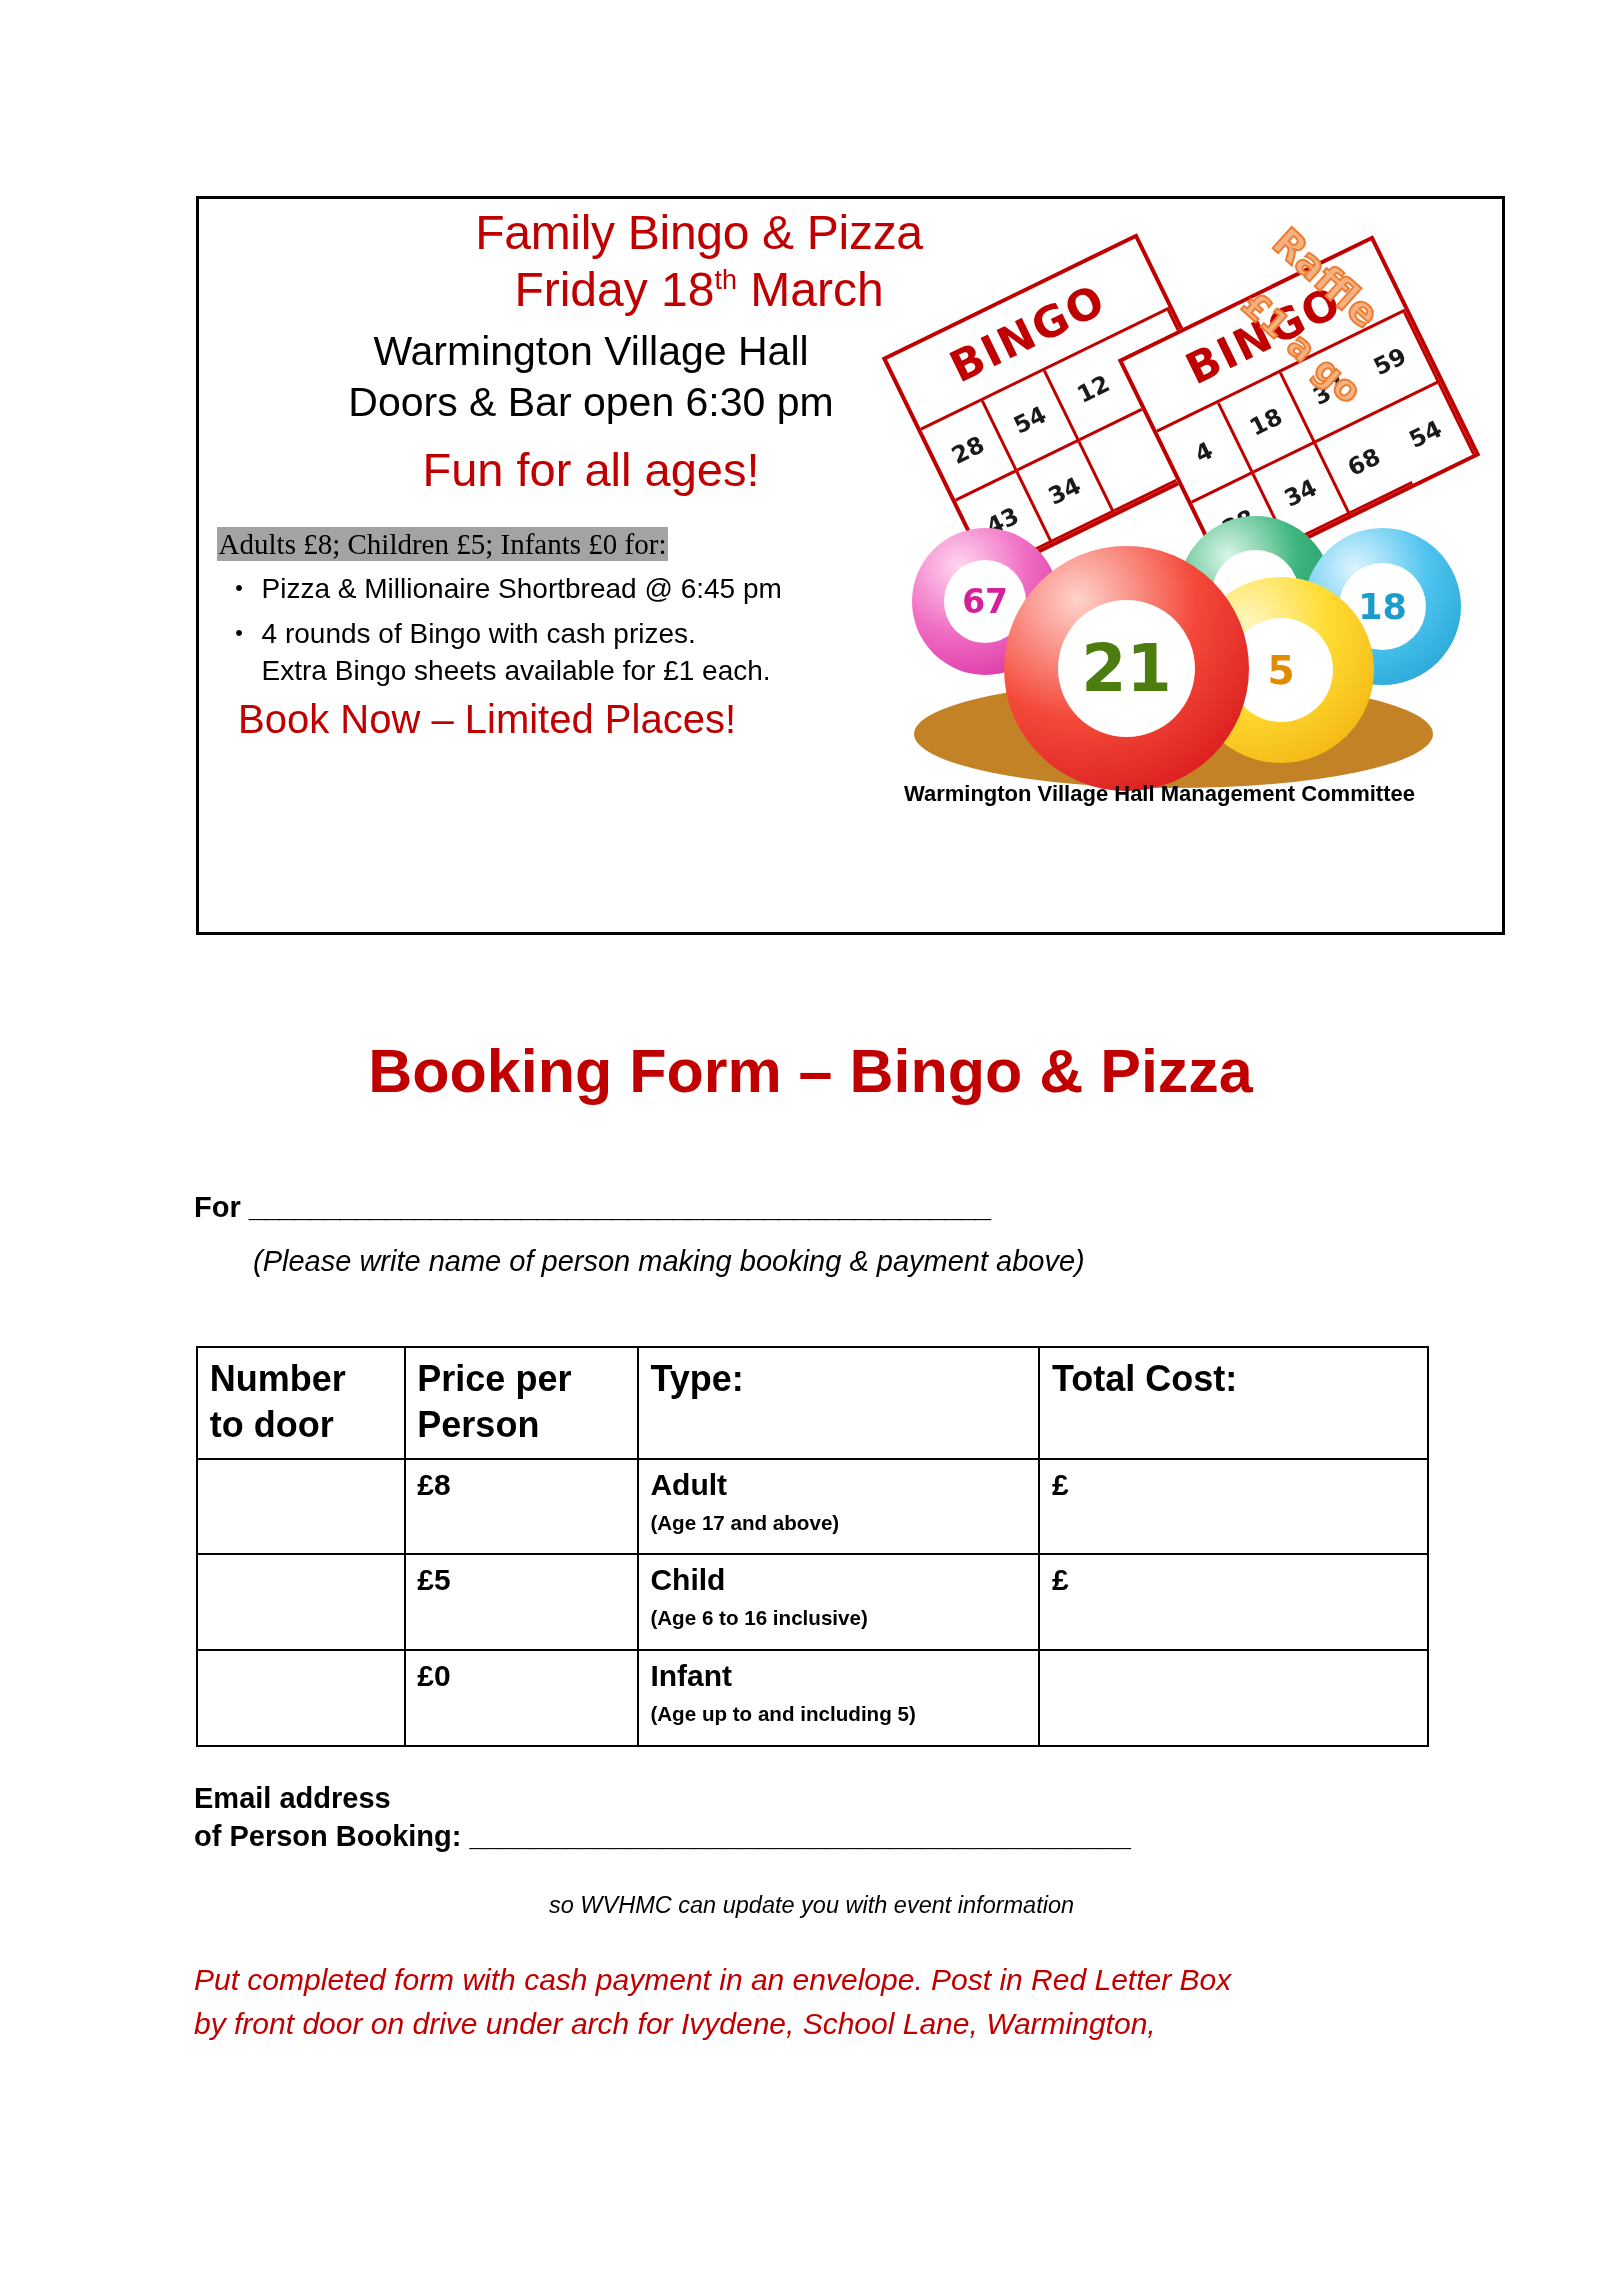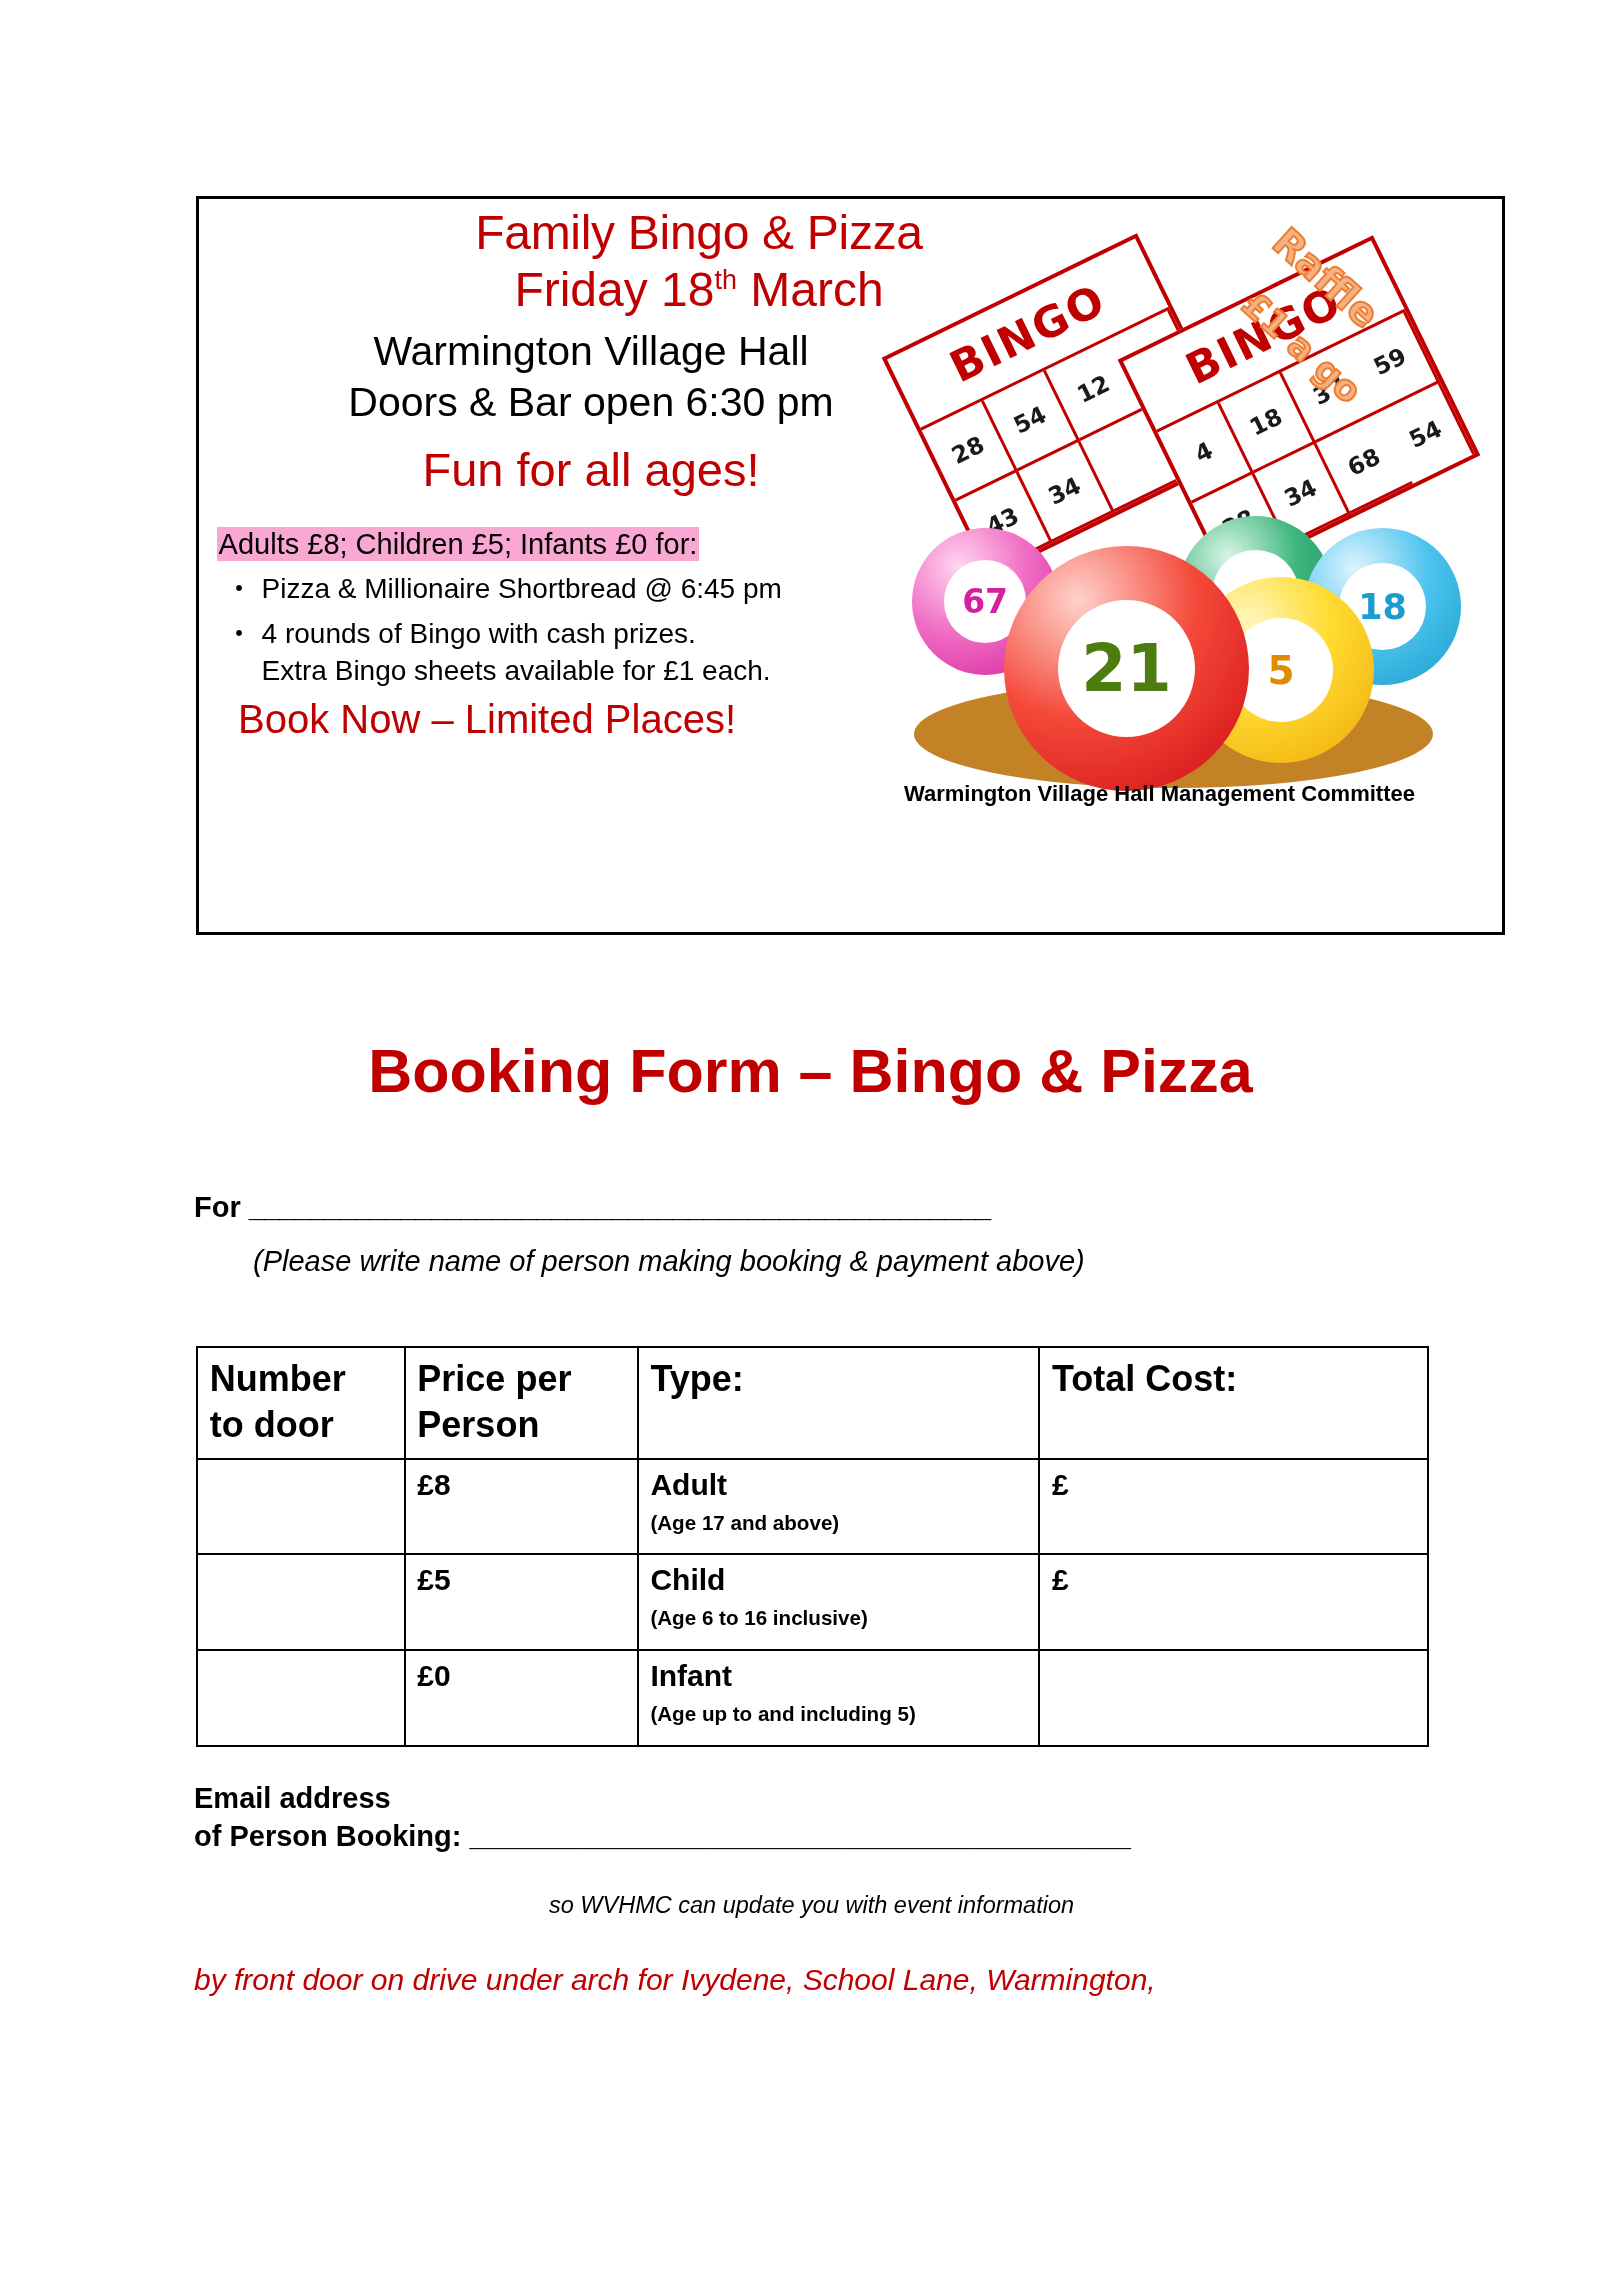--- a/index.html
+++ b/index.html
@@ -97,22 +97,23 @@
   }
 
   .poster-prices {
     position: absolute;
     left: 17.6px;
     top: 327px;
     font-size: 29px;
     line-height: 1.25;
   }
   .poster-prices span.hl {
-    background: #f9a8d4;
+    background: #a3a3a3;
     padding: 1px 2px;
+    font-family: Liberation Serif, serif;
   }
 
   .poster-bullets {
     position: absolute;
     left: 17.6px;
     top: 372px;
     width: 696px;
     font-size: 28px;
     line-height: 1.32;
   }
@@ -535,15 +536,16 @@
 </tbody>
   </table>
 
 <div class="email-block">
   <div>Email address</div>
   <div><span>of Person Booking:</span> <span>_________________________________________</span></div>
 </div>
 <div class="email-note">so WVHMC can update you with event information</div>
 
 <div class="footer-para">
+  <div>Put completed form with cash payment in an envelope. Post in Red Letter Box</div>
   <div>by front door on drive under arch for Ivydene, School Lane, Warmington,</div>
 </div>
 
 
 </body></html>

